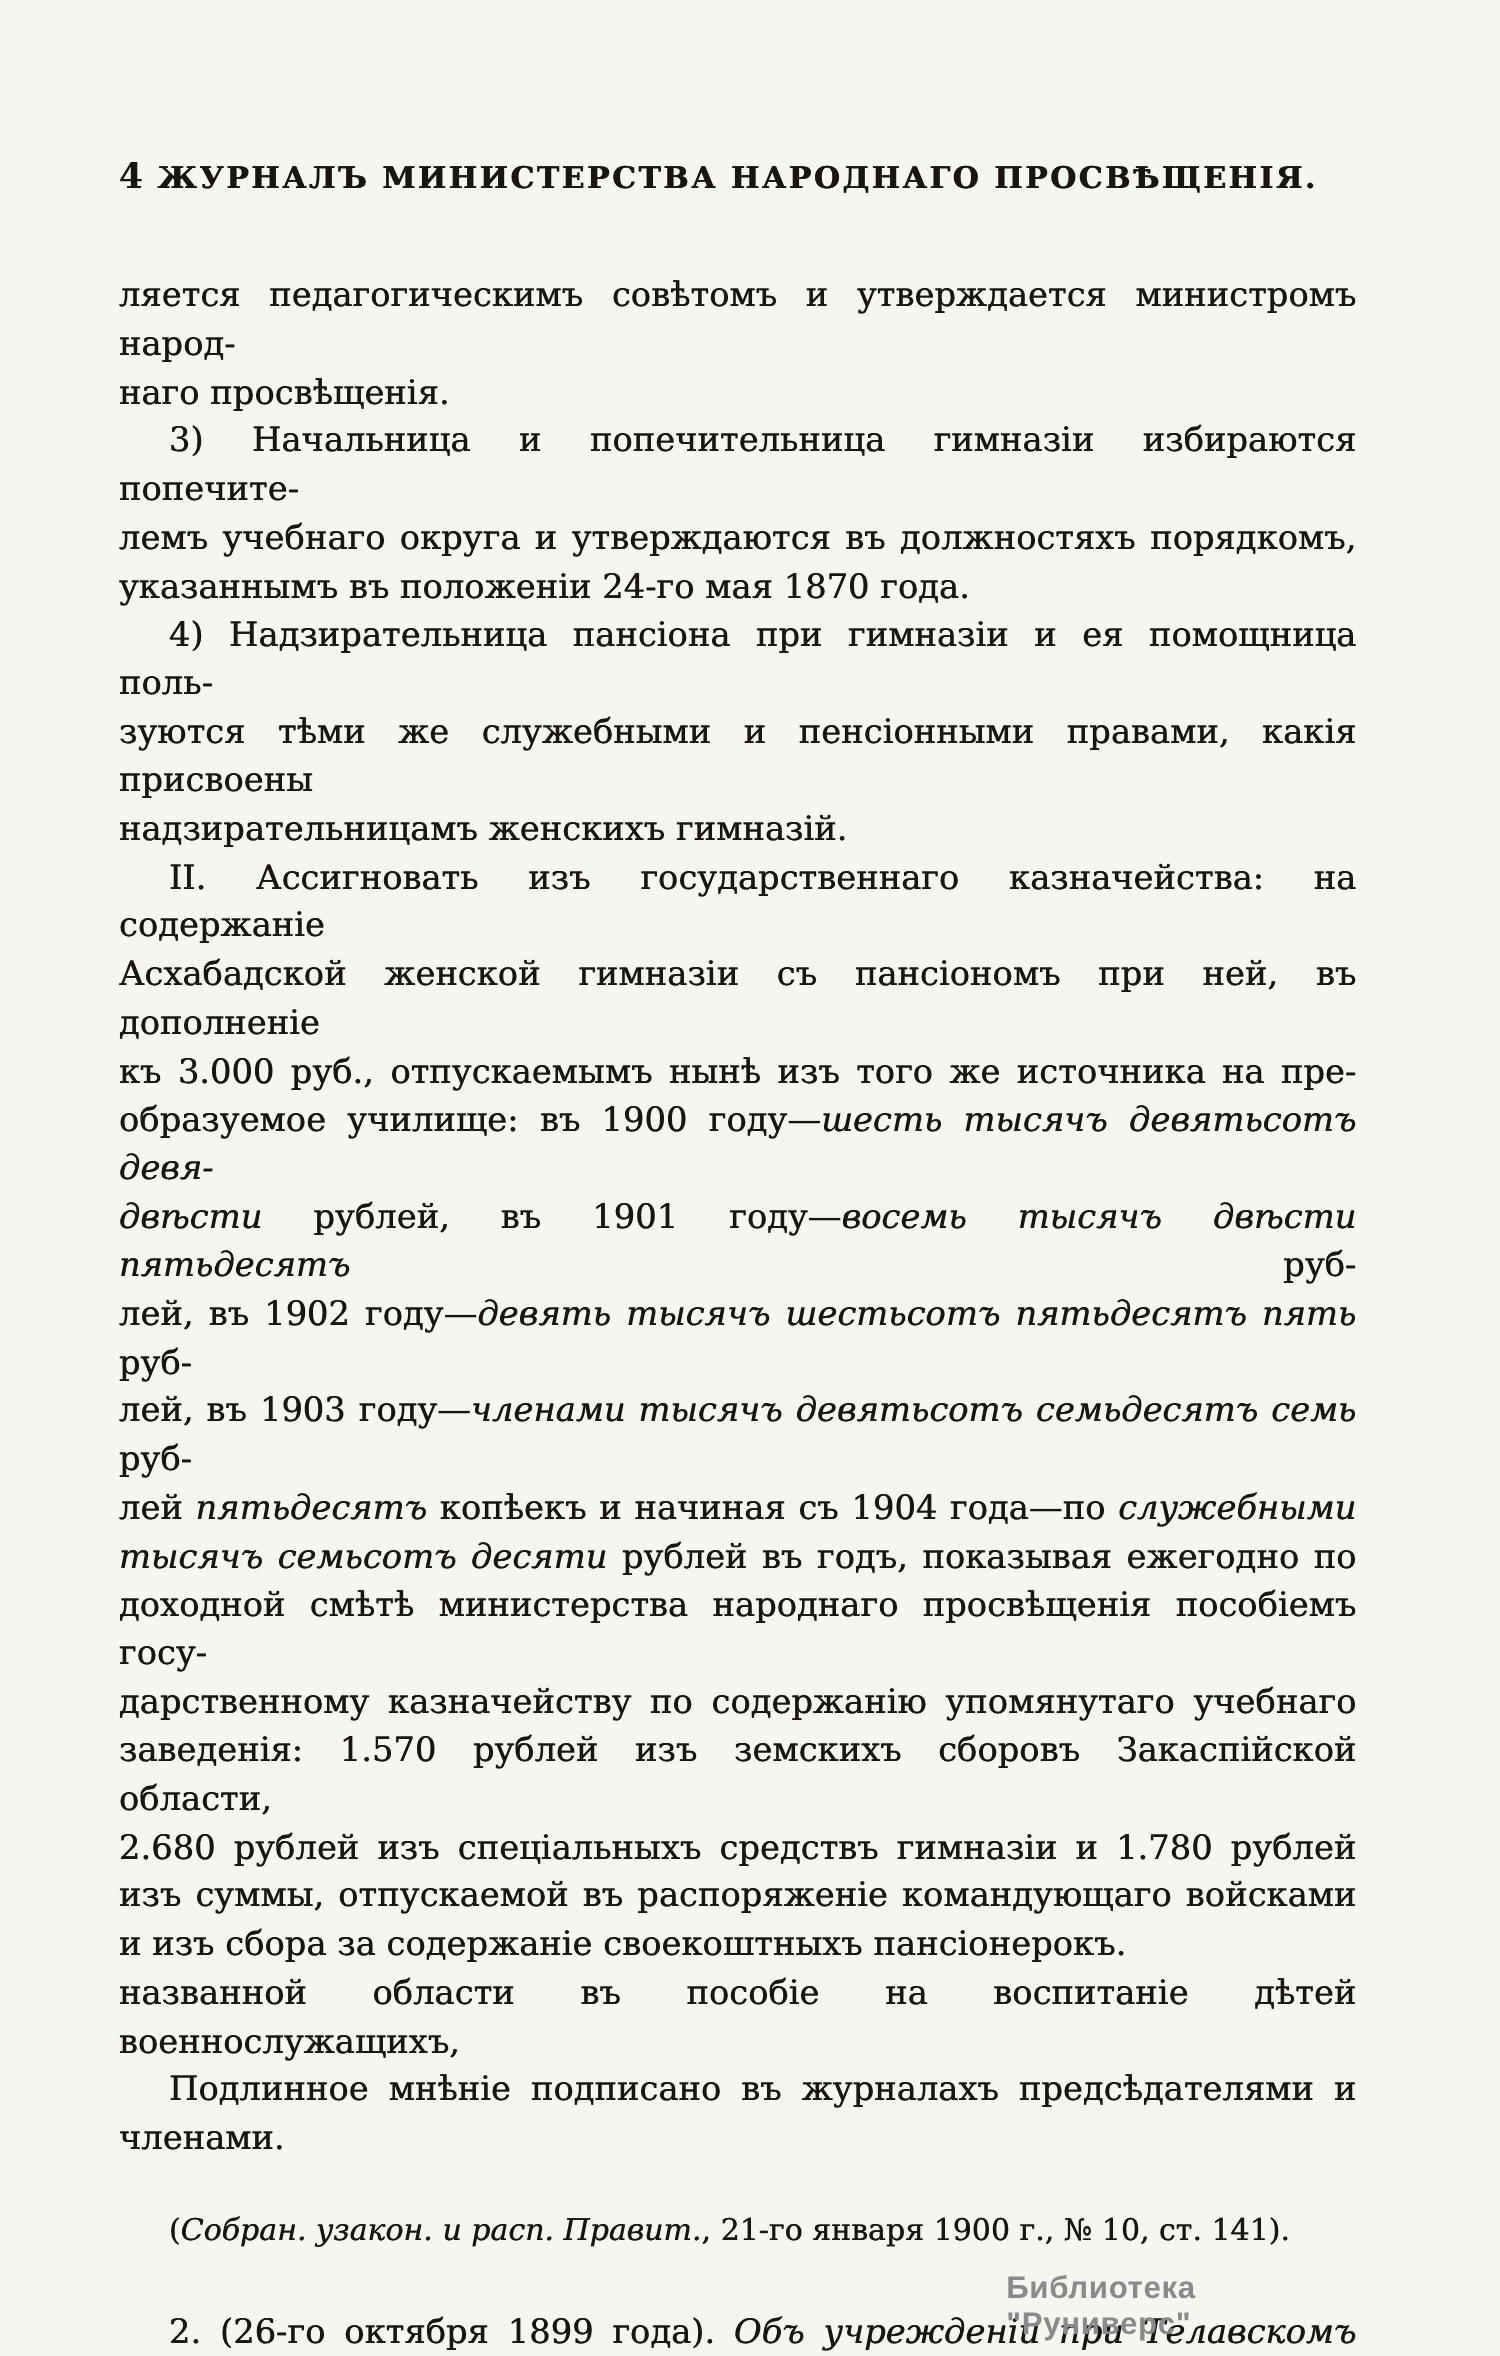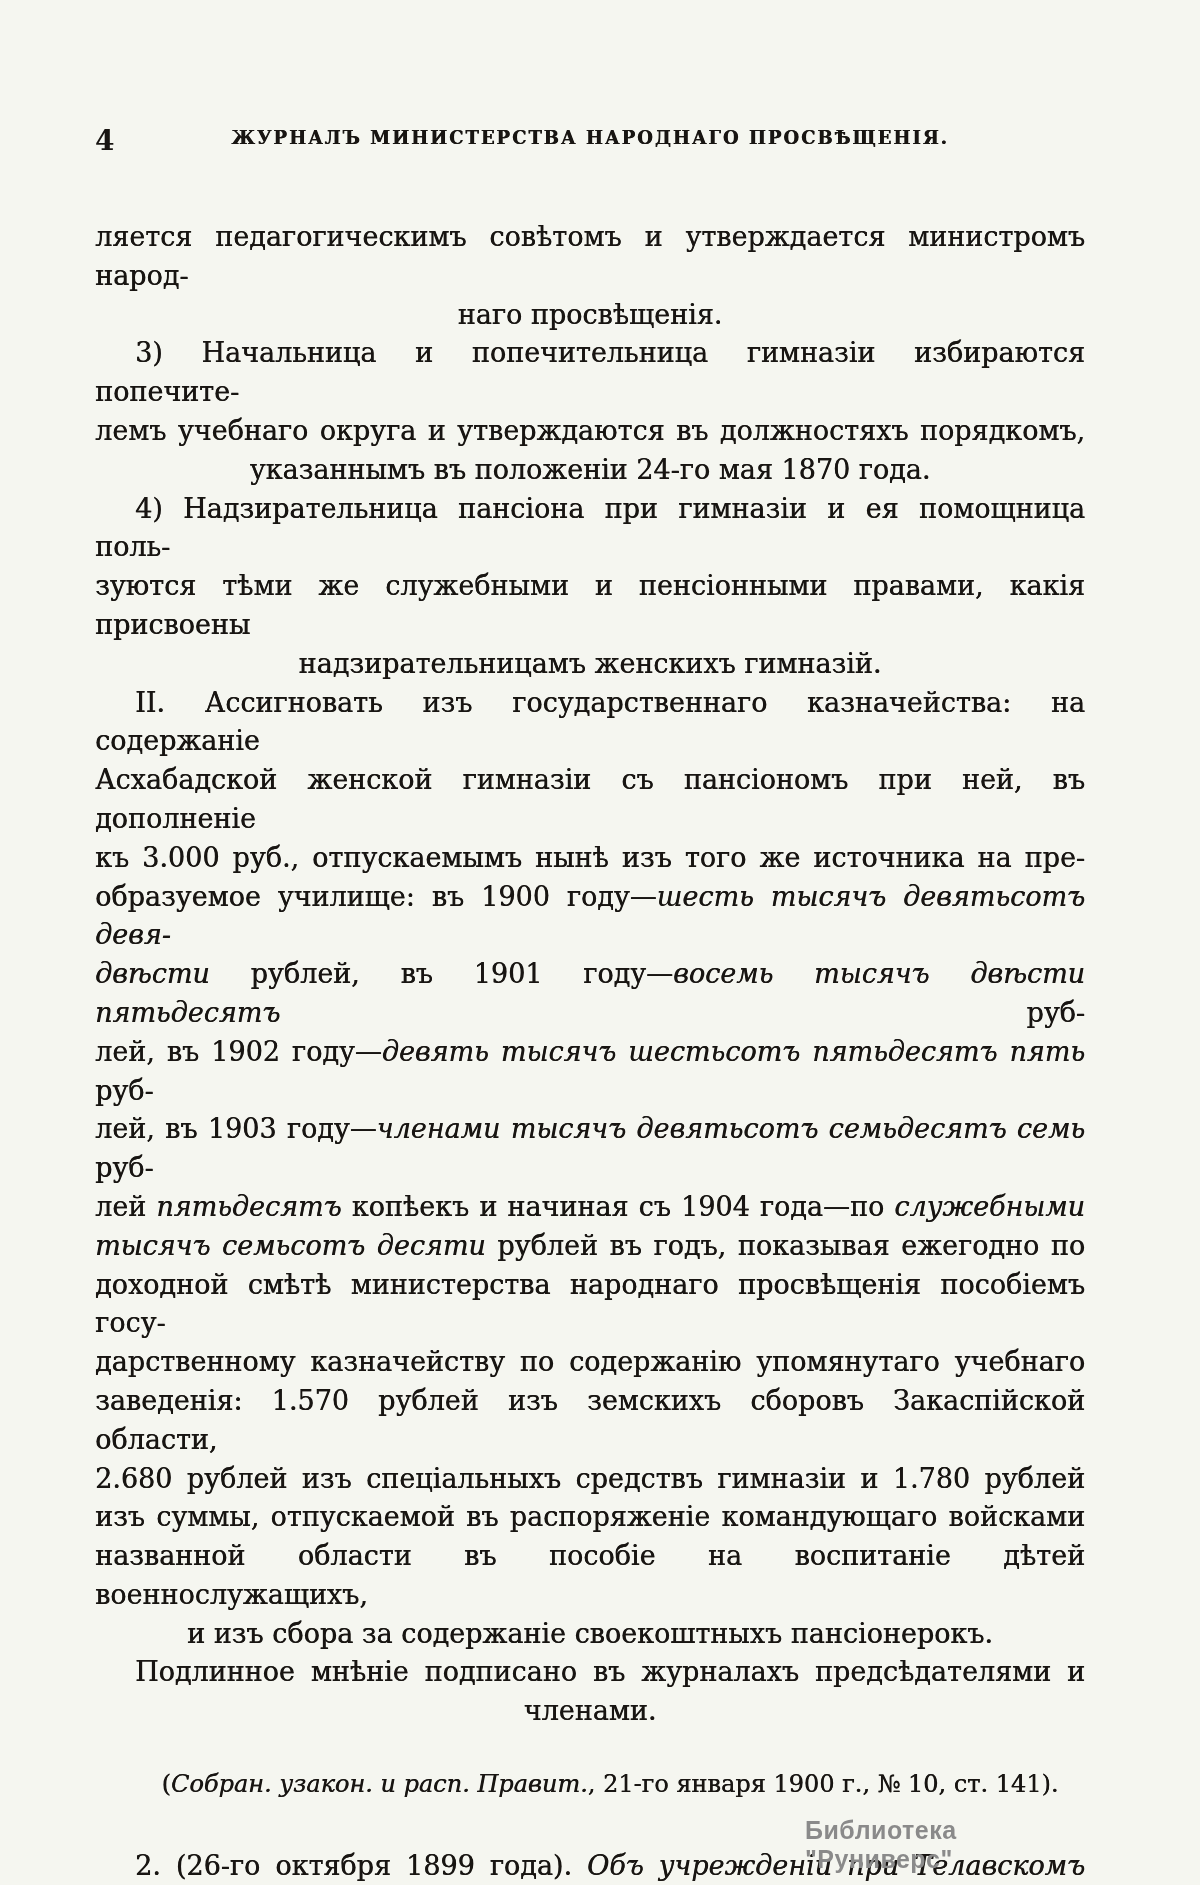--- a/index.html
+++ b/index.html
@@ -22,36 +22,36 @@
   .page-number {
     position: absolute;
     left: 0; top: 2px;
     font-size: 28px;
     font-weight: bold;
   }
   .running-title {
     position: absolute;
     left: 0; right: 0; top: 5px;
     text-align: center;
-    font-size: 18px;
+    font-size: 24px;
     font-weight: bold;
     letter-spacing: 2px;
     text-shadow: 0.5px 0 0 currentColor;
   }
   .content {
     position: absolute;
     top: 218px;
     left: 95px;
     width: 990px;
     font-size: 27px;
     line-height: 38.8px;
     text-shadow: 0.4px 0 0 currentColor;
   }
   .line {
-    text-align: center;
+    text-align: left;
     white-space: normal;
   }
   .line.just {
     text-align: justify;
     text-align-last: justify;
   }
   .line.ind { text-indent: 40px; }
   .line.small { font-size: 24px; margin-top: 34px; }
   .line.head { line-height: 42.5px; }
   .it { font-style: italic; }
@@ -93,22 +93,22 @@
       <div class="line just"><span class="it">двѣсти</span><span> рублей, въ 1901 году—</span><span class="it">восемь тысячъ двѣсти пятьдесятъ</span><span> руб-</span></div>
       <div class="line just"><span>лей, въ 1902 году—</span><span class="it">девять тысячъ шестьсотъ пятьдесятъ пять</span><span> руб-</span></div>
       <div class="line just"><span>лей, въ 1903 году—</span><span class="it">членами тысячъ девятьсотъ семьдесятъ семь</span><span> руб-</span></div>
       <div class="line just"><span>лей </span><span class="it">пятьдесятъ</span><span> копѣекъ и начиная съ 1904 года—по </span><span class="it">служебными</span></div>
       <div class="line just"><span class="it">тысячъ семьсотъ десяти</span><span> рублей въ годъ, показывая ежегодно по</span></div>
       <div class="line just"><span>доходной смѣтѣ министерства народнаго просвѣщенія пособіемъ госу-</span></div>
       <div class="line just"><span>дарственному казначейству по содержанію упомянутаго учебнаго</span></div>
       <div class="line just"><span>заведенія: 1.570 рублей изъ земскихъ сборовъ Закаспійской области,</span></div>
       <div class="line just"><span>2.680 рублей изъ спеціальныхъ средствъ гимназіи и 1.780 рублей</span></div>
       <div class="line just"><span>изъ суммы, отпускаемой въ распоряженіе командующаго войсками</span></div>
+      <div class="line"><span>и изъ сбора за содержаніе своекоштныхъ пансіонерокъ.</span></div>
       <div class="line just"><span>названной области въ пособіе на воспитаніе дѣтей военнослужащихъ,</span></div>
-      <div class="line"><span>и изъ сбора за содержаніе своекоштныхъ пансіонерокъ.</span></div>
       <div class="line just ind"><span>Подлинное мнѣніе подписано въ журналахъ предсѣдателями и</span></div>
       <div class="line"><span>членами.</span></div>
       <div class="line ind small"><span>(</span><span class="it">Собран. узакон. и расп. Правит.</span><span>, 21-го января 1900 г., № 10, ст. 141).</span></div>
       <div class="line just ind head" style="margin-top: 41px;"><span>2. (26-го октября 1899 года). </span><span class="it">Объ учрежденіи при Телавскомъ</span></div>
       <div class="line just head"><span class="it">городскомъ трехклассномъ училищѣ стипендіи имени въ Бозѣ почив-</span></div>
     </div>
 
   <div class="watermark">Библиотека "Руниверс"</div>
 
 </div>

